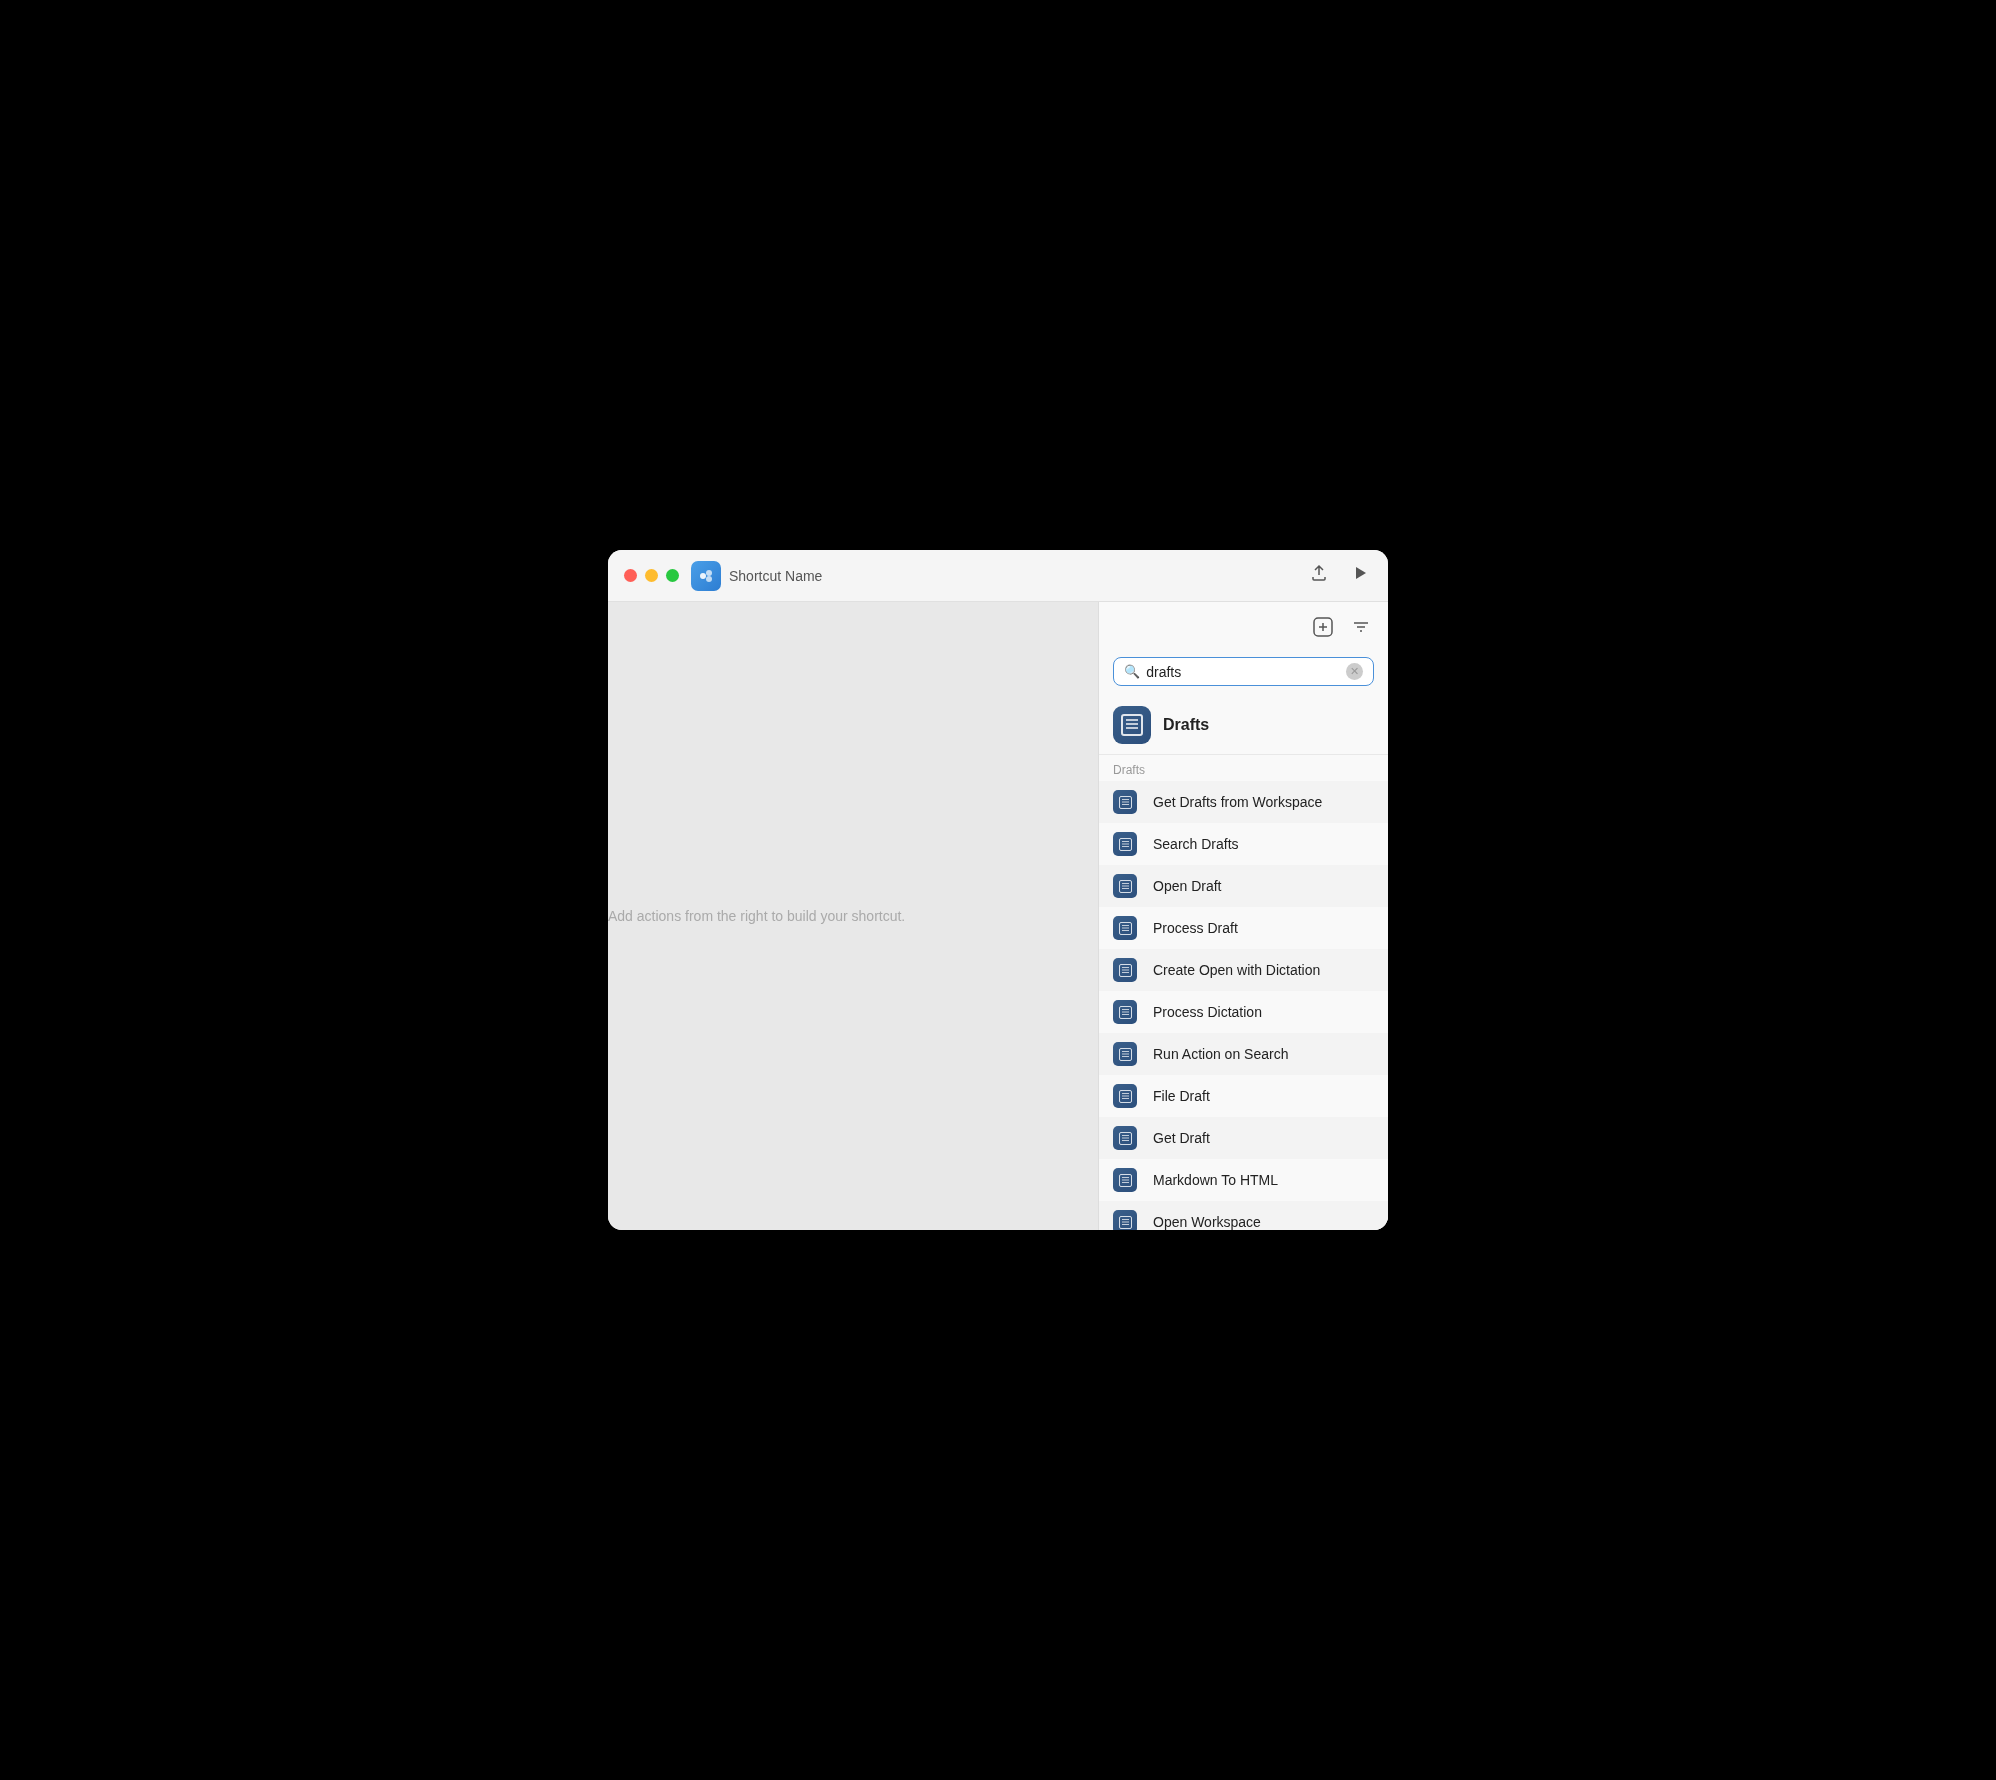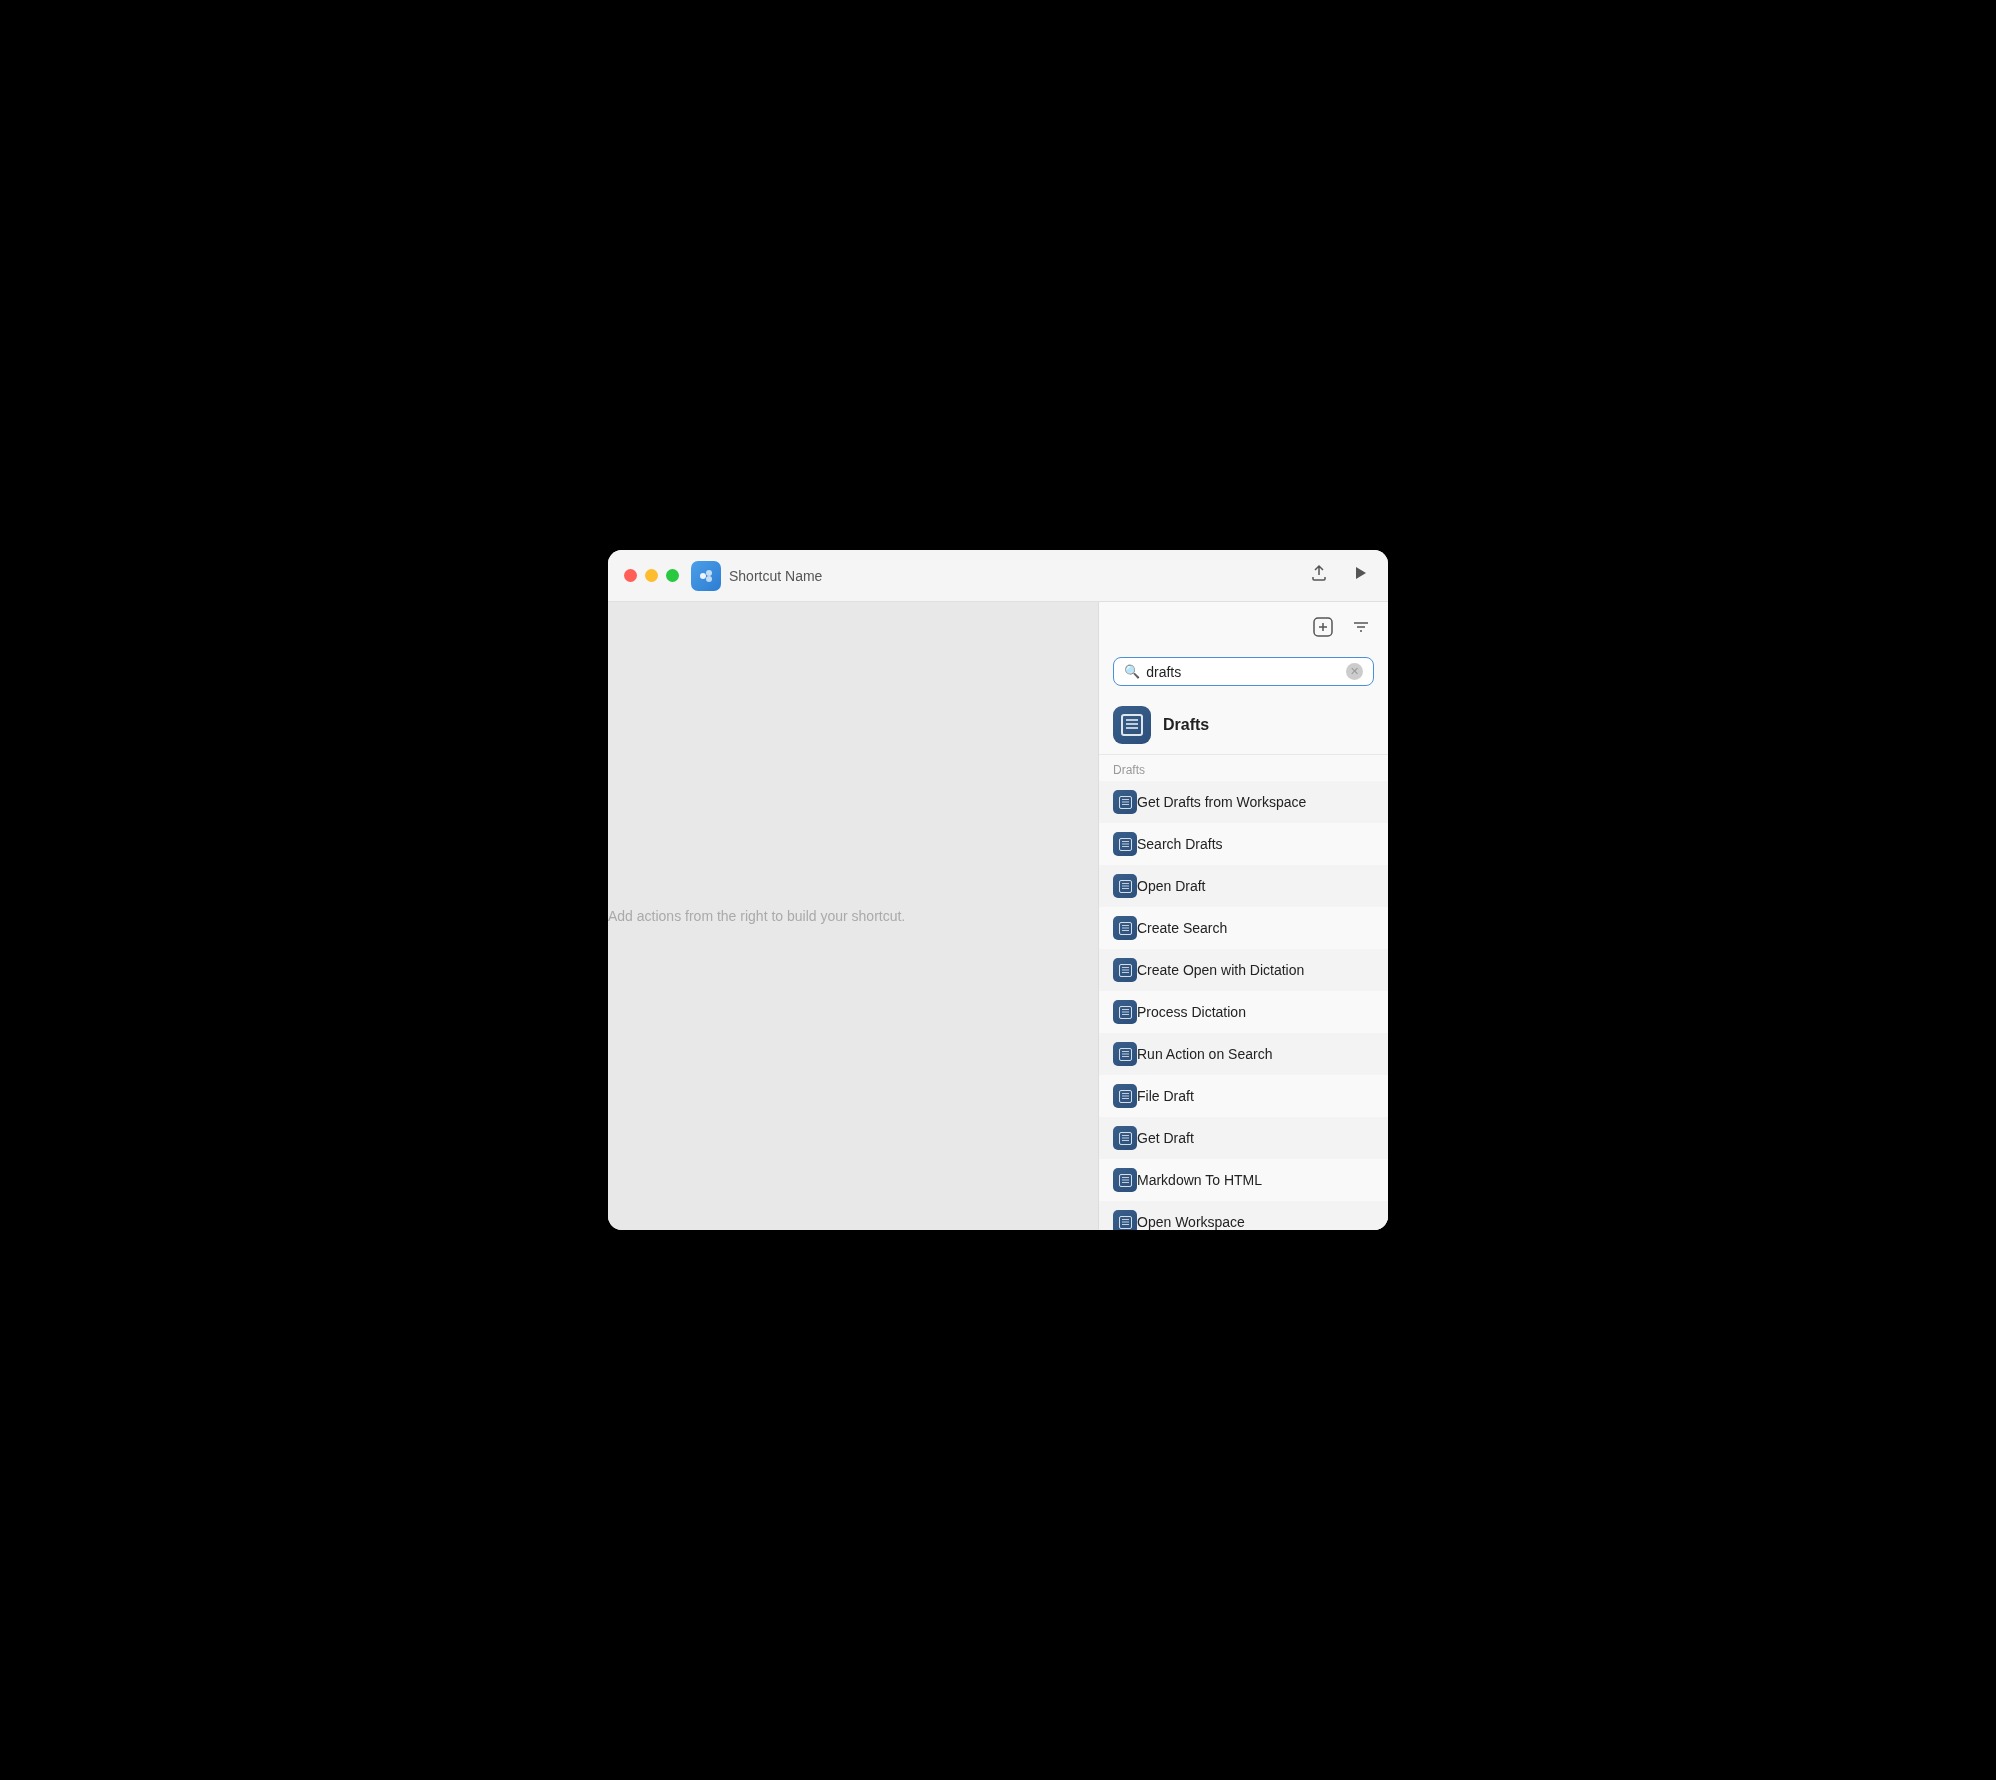--- a/index.html
+++ b/index.html
@@ -201,21 +201,21 @@
     }
     .section-label {
       padding: 8px 14px 4px;
       font-size: 12px;
       color: #999;
       font-weight: 500;
     }
     .action-item {
       display: flex;
       align-items: center;
-      gap: 0;
+      gap: 16px;
       padding: 9px 14px;
       cursor: pointer;
       background: #f9f9f9;
     }
     .action-item:nth-child(even) {
       background: #f3f3f3;
     }
     .action-icon {
       width: 24px;
       height: 24px;
@@ -338,21 +338,21 @@
           <div class="action-item">
     <div class="action-icon">
       <div class="action-icon-inner"></div>
     </div>
     <span class="action-label">Open Draft</span>
   </div>
           <div class="action-item">
     <div class="action-icon">
       <div class="action-icon-inner"></div>
     </div>
-    <span class="action-label">Create Search</span>
+    <span class="action-label">Process Draft</span>
   </div>
           <div class="action-item">
     <div class="action-icon">
       <div class="action-icon-inner"></div>
     </div>
     <span class="action-label">Create Open with Dictation</span>
   </div>
           <div class="action-item">
     <div class="action-icon">
       <div class="action-icon-inner"></div>

